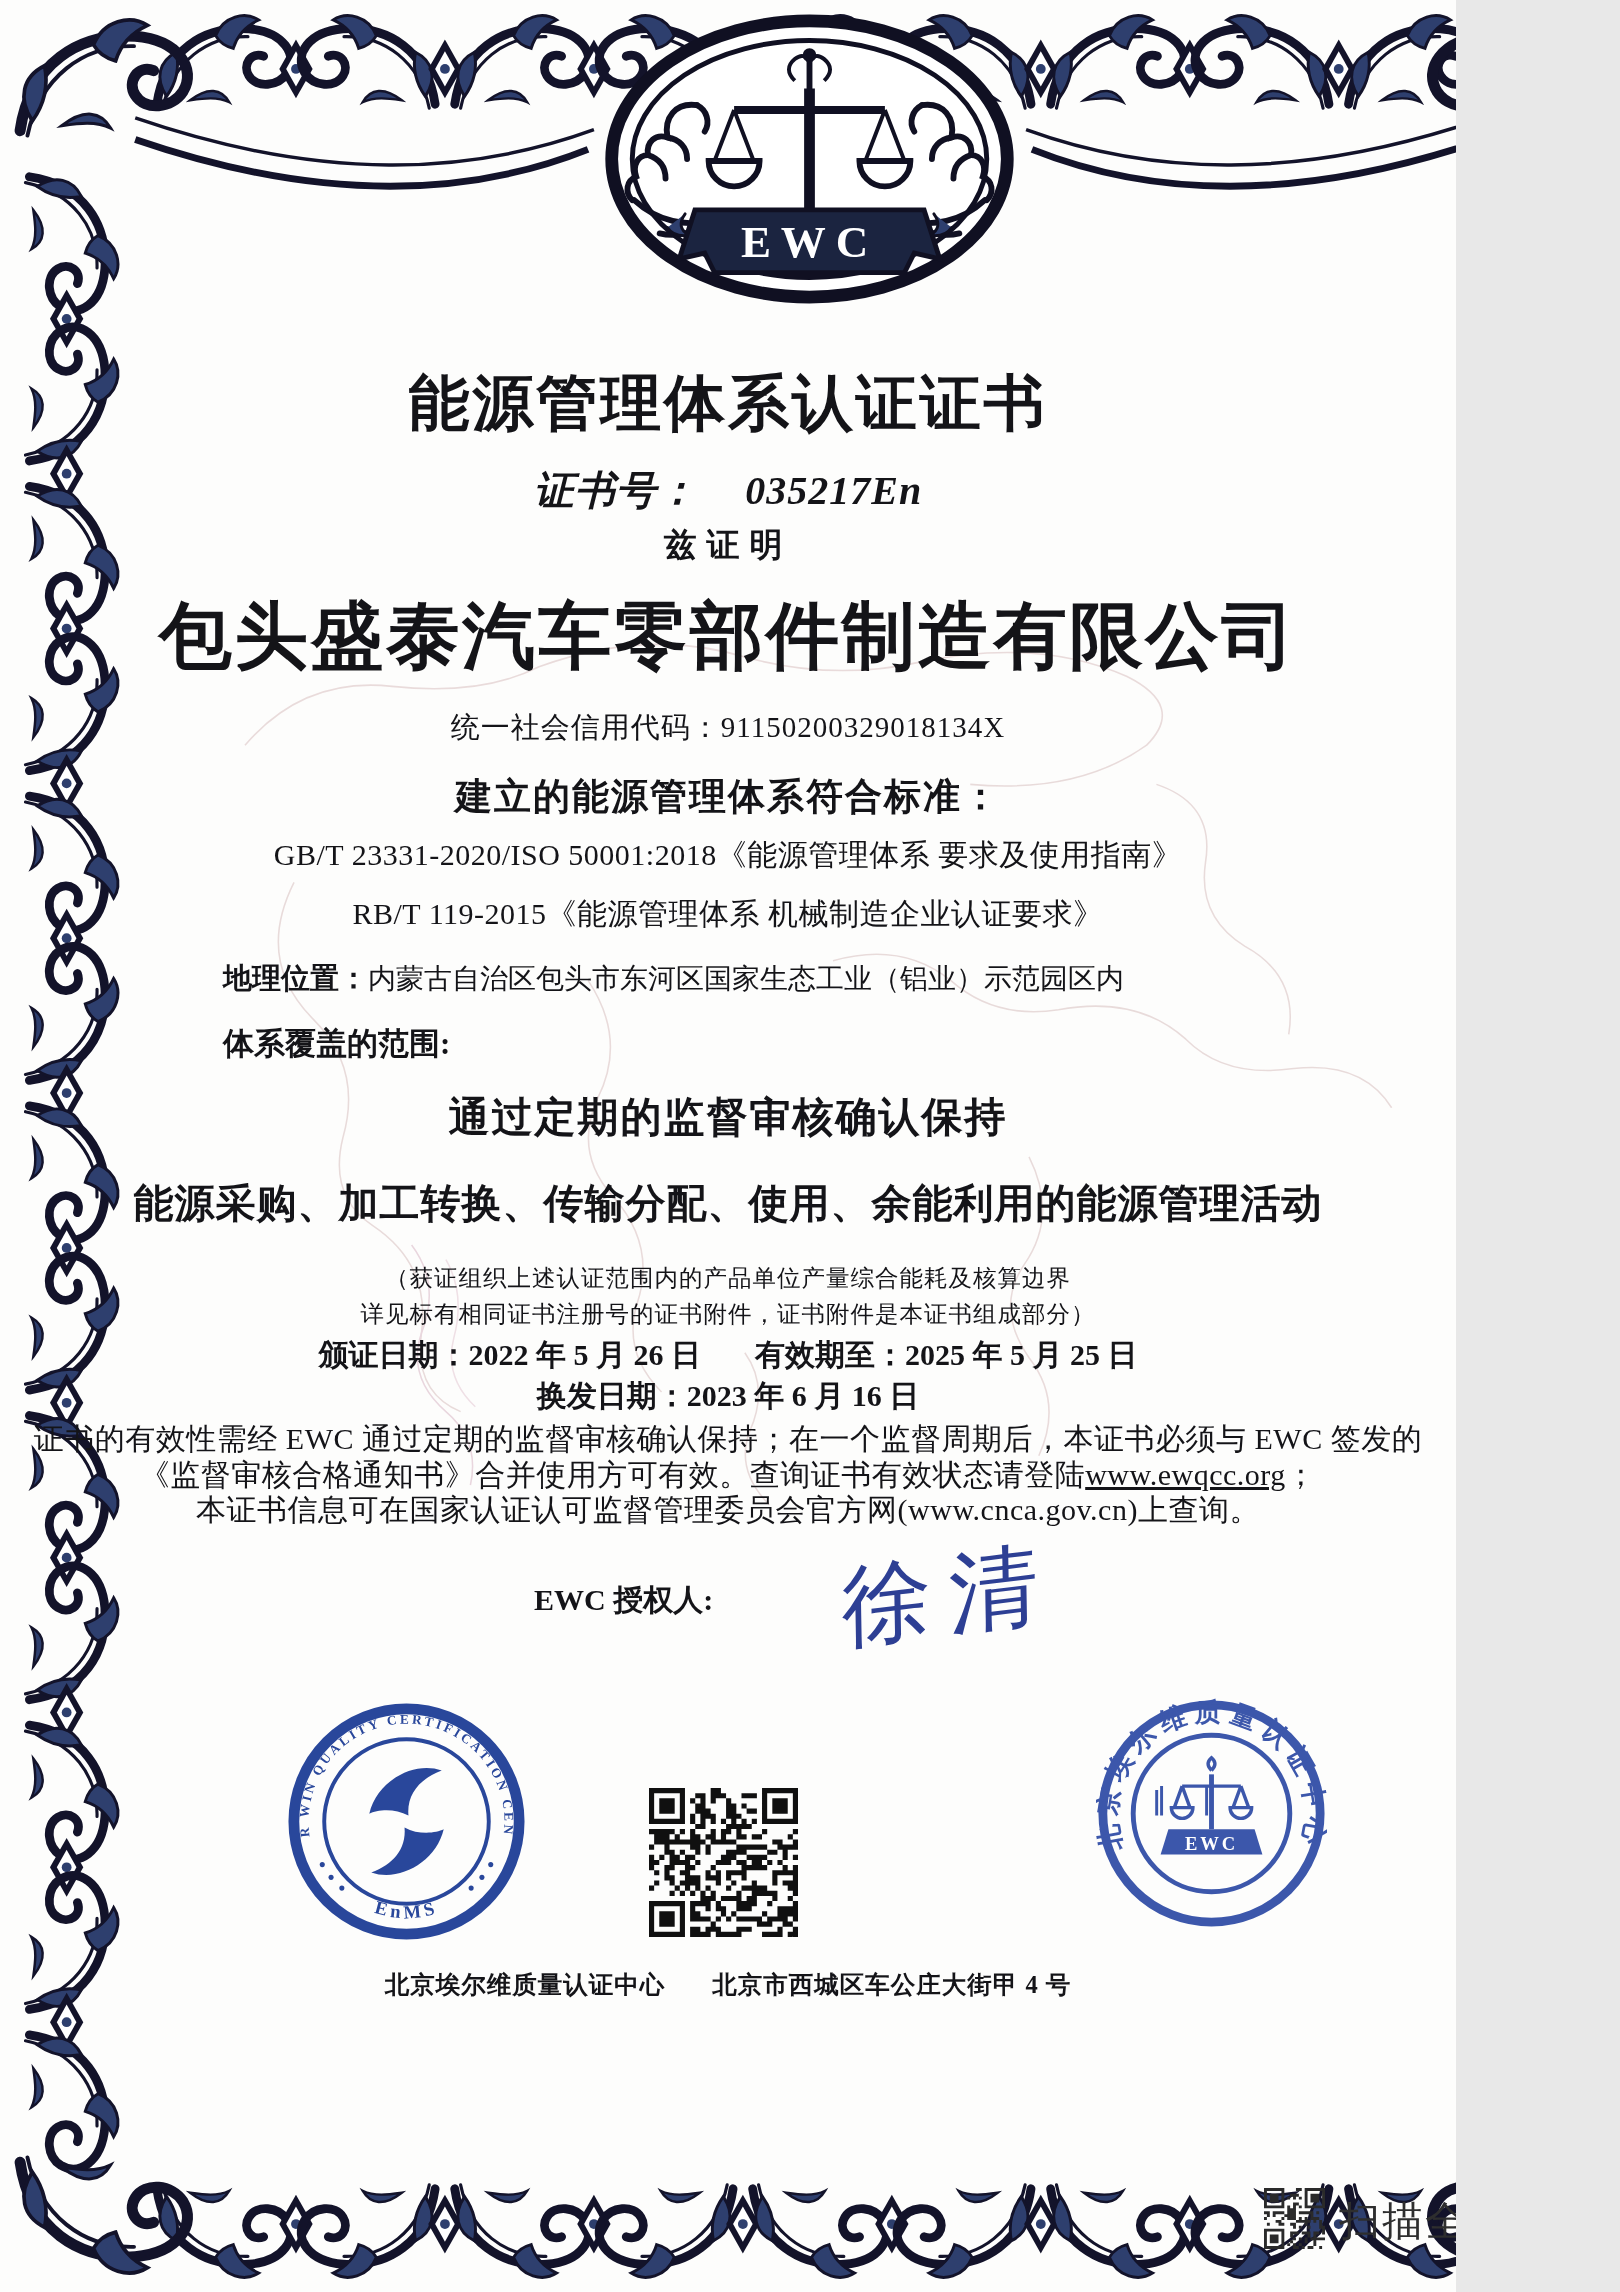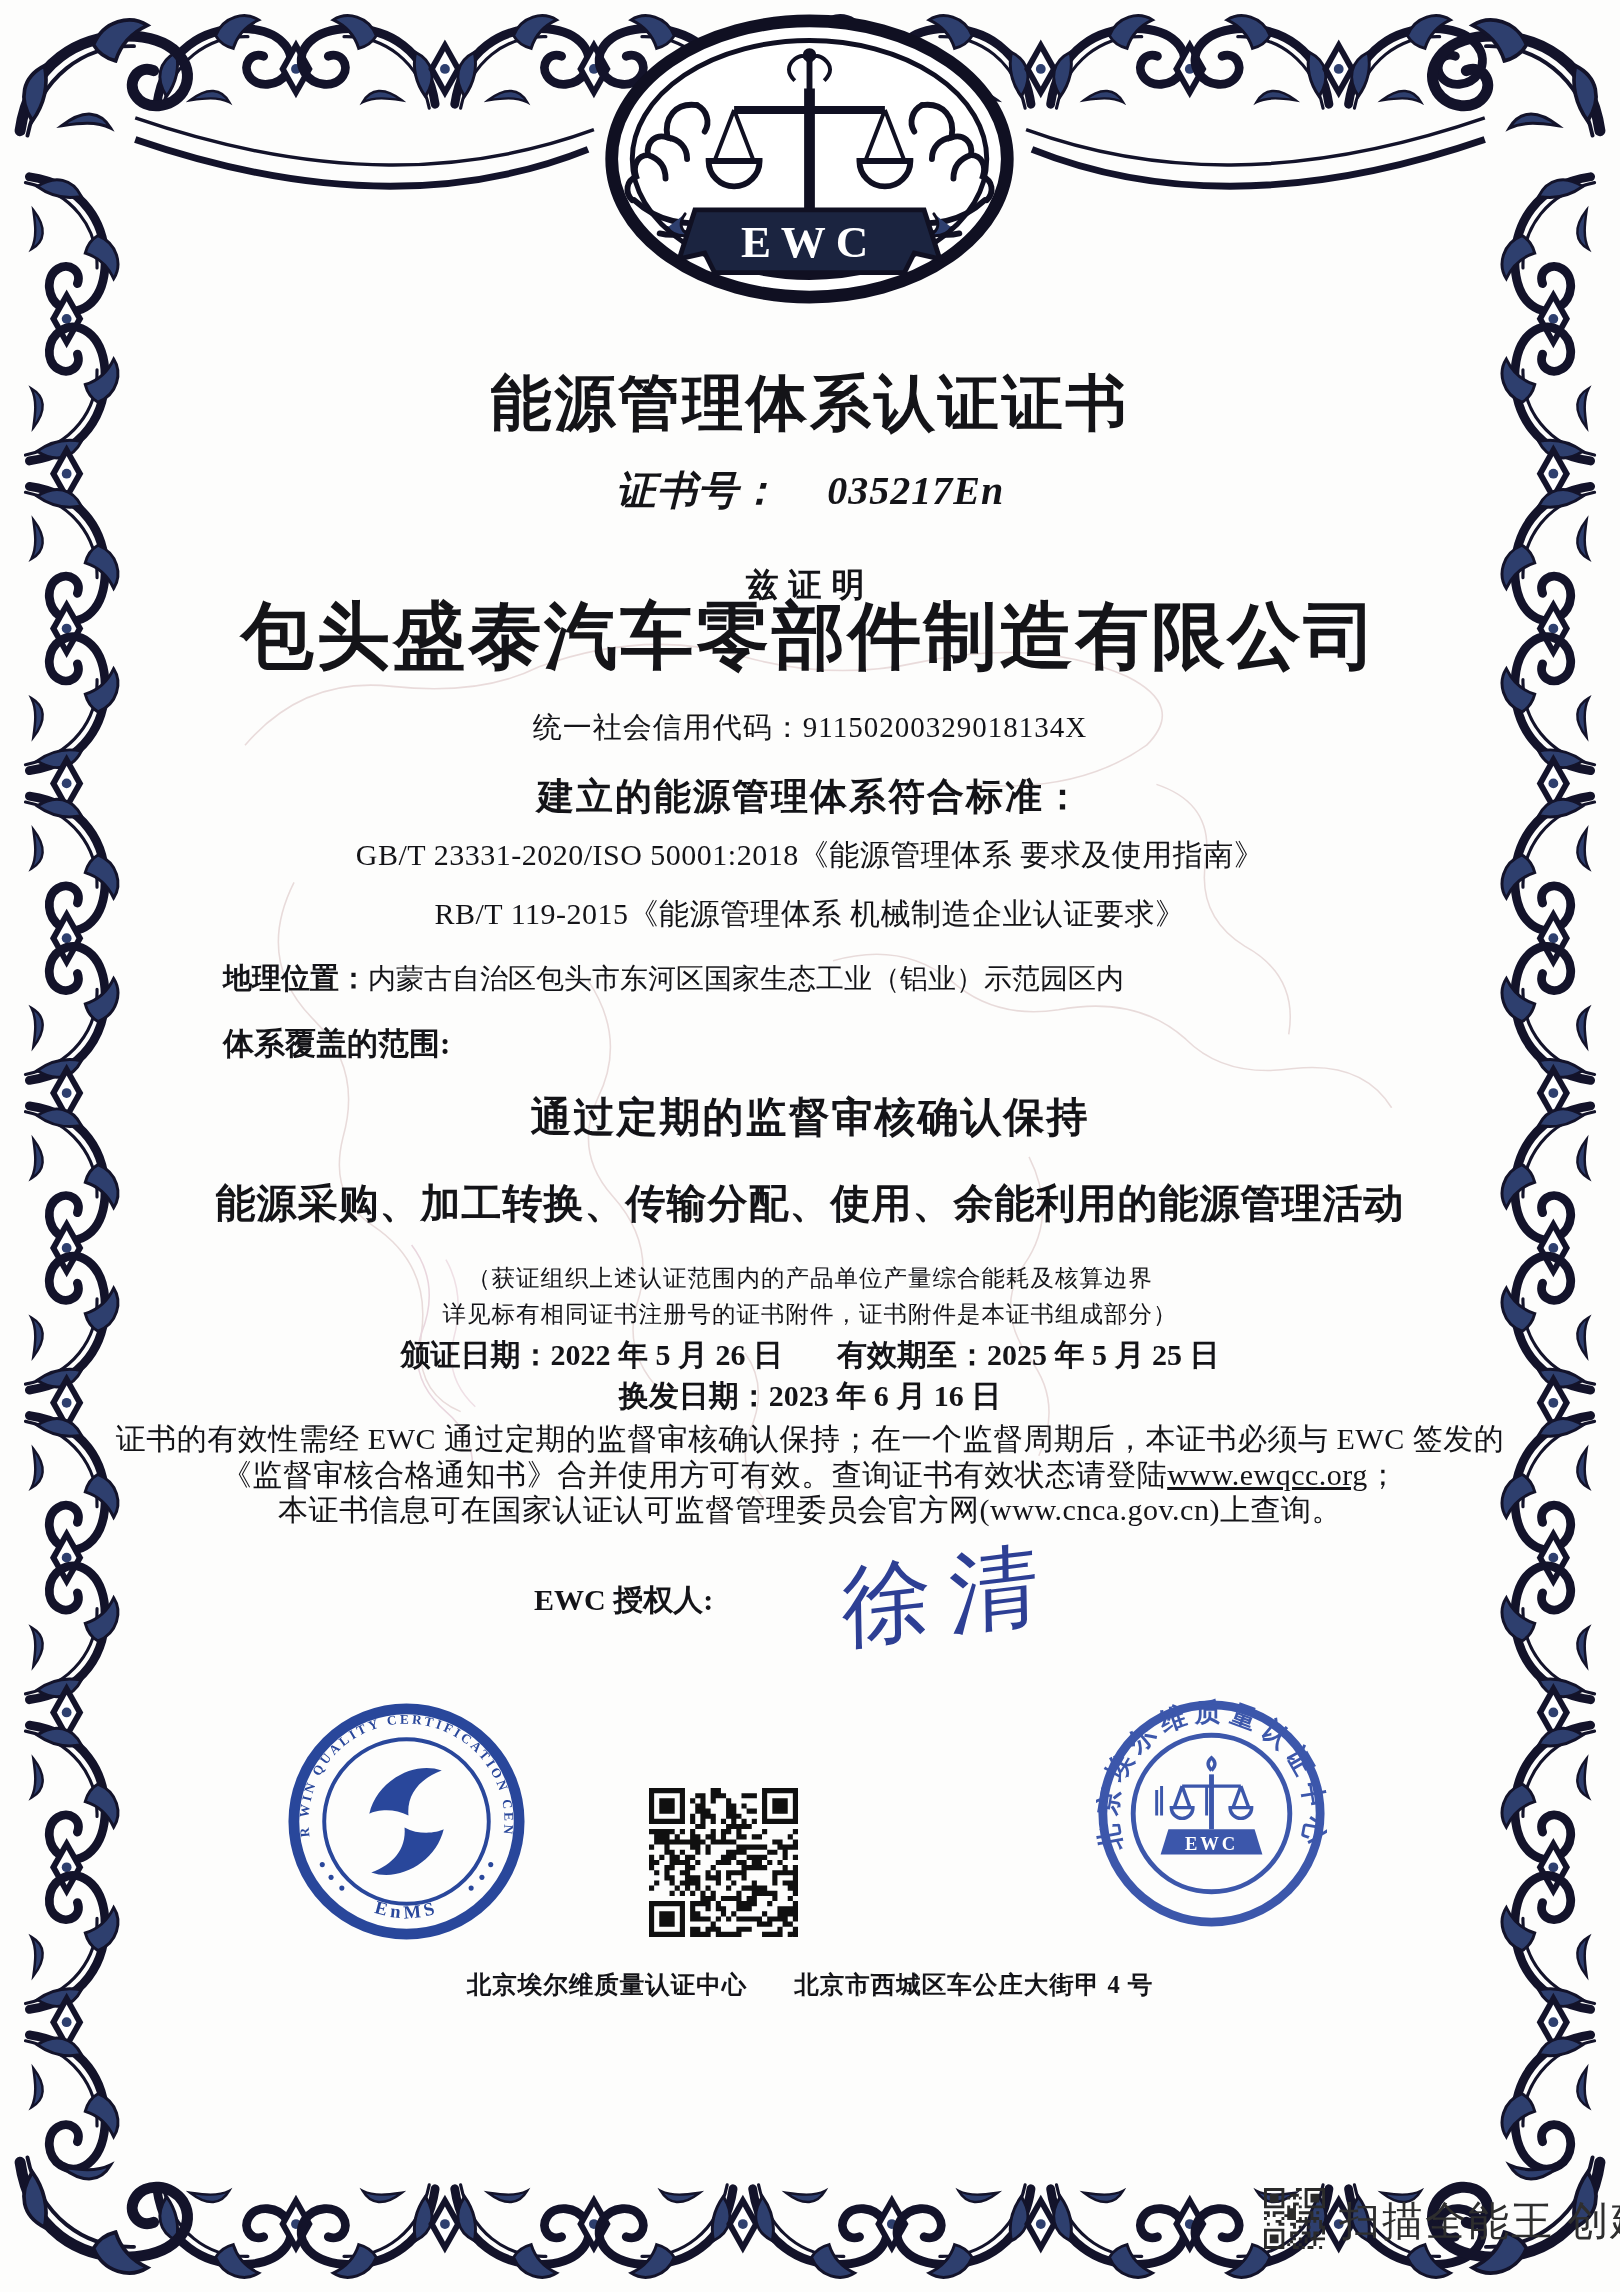--- a/index.html
+++ b/index.html
@@ -1,16 +1,16 @@
 <!DOCTYPE html>
 <html><head>
 <meta charset="utf-8">
 <style>
   html,body{margin:0;padding:0;background:#e8e8e8;}
-  .page{position:relative;width:1620px;height:2293px;background:#fdfdfc;overflow:hidden;
+  .page{position:relative;width:1456px;height:2293px;background:#fdfdfc;overflow:hidden;
         font-family:"Liberation Serif","DejaVu Serif",serif;color:#141418;}
   .abs{position:absolute;}
   .ctr{left:50%;transform:translateX(-50%);white-space:nowrap;}
   .deco-svg{position:absolute;left:0;top:0;width:1620px;height:2293px;}
   .title{font-size:61px;letter-spacing:2.9px;font-weight:bold;}
   .certline{font-size:40px;font-weight:bold;letter-spacing:1px;font-style:italic;}
   .hereby{font-size:33px;font-weight:bold;letter-spacing:9.8px;}
   .company{font-size:73px;font-weight:bold;letter-spacing:2.9px;}
   .credit{font-size:29px;letter-spacing:1px;}
   .stdhead{font-size:37px;font-weight:bold;letter-spacing:2px;}
@@ -206,21 +206,21 @@
   </svg>
 
   <div class="abs ctr title" style="top:363px;">能源管理体系认证证书</div>
 
   <div class="abs ctr certline" style="top:463px;">
     <span>证书号：</span>
     <span style="display:inline-block;width:25.5px;"></span>
     <span>035217En</span>
   </div>
 
-  <div class="abs ctr hereby" style="top:563px;">兹证明</div>
+  <div class="abs ctr hereby" style="top:523px;">兹证明</div>
 
   <div class="abs ctr company" style="top:588px;">包头盛泰汽车零部件制造有限公司</div>
 
   <div class="abs ctr credit" style="top:708px;">
     <span>统一社会信用代码：</span><span>91150200329018134X</span>
   </div>
 
   <div class="abs ctr stdhead" style="top:772px;">建立的能源管理体系符合标准：</div>
 
   <div class="abs ctr stdline" style="top:835px;">GB/T 23331-2020/ISO 50001:2018《能源管理体系 要求及使用指南》</div>

